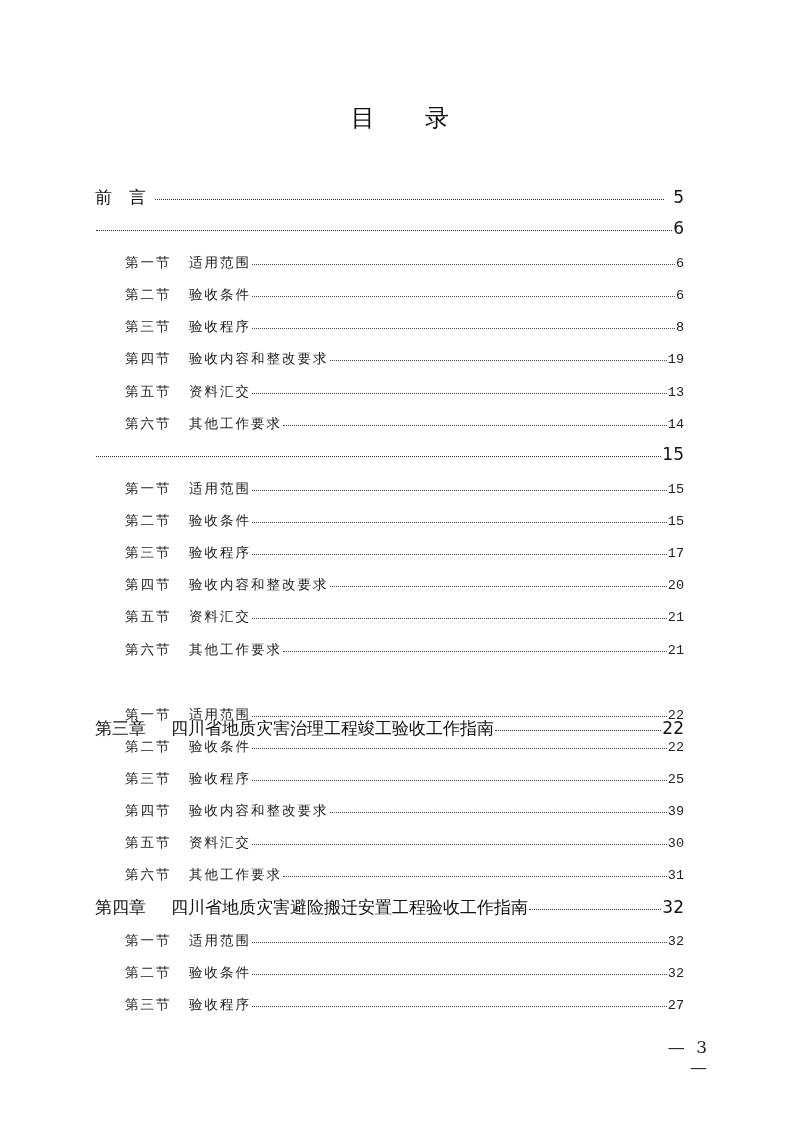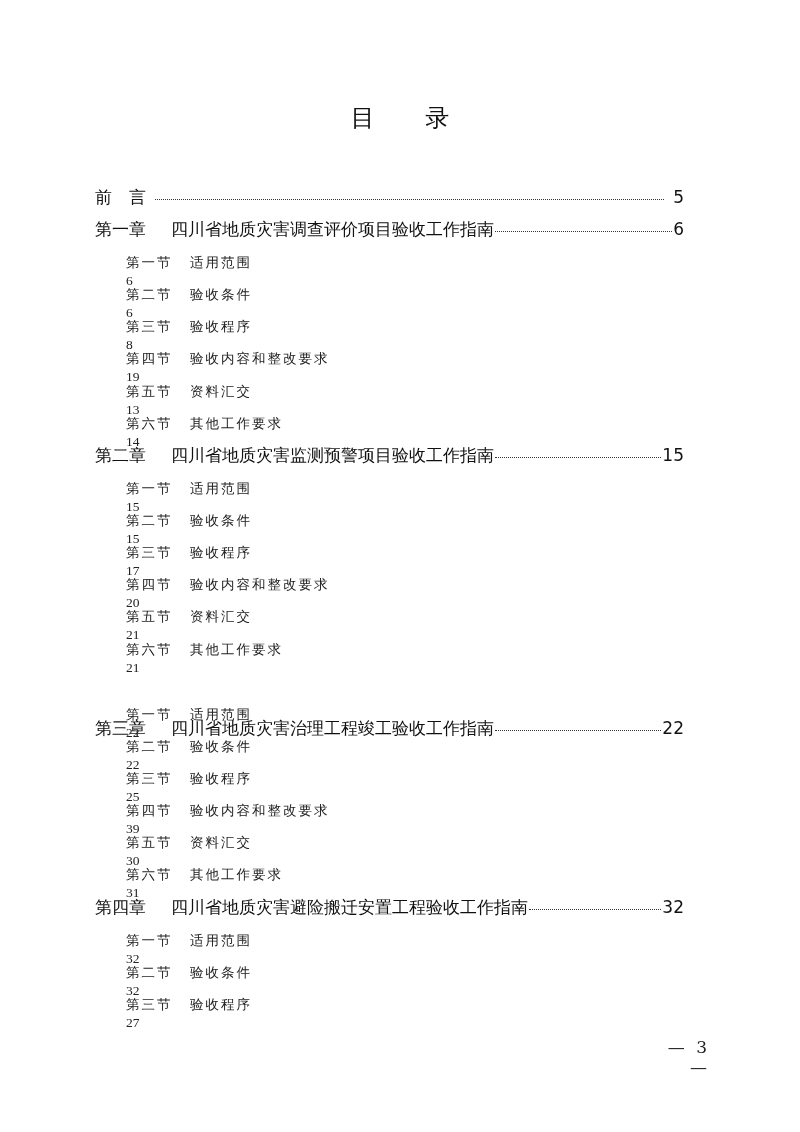--- a/index.html
+++ b/index.html
@@ -1,41 +1,40 @@
 <!DOCTYPE html>
 <html><head>
 <meta charset="utf-8">
 <style>
   html, body { margin: 0; padding: 0; background: #ffffff; }
   body { width: 800px; height: 1132px; position: relative; overflow: hidden; color: #111; }
   .title {
     position: absolute; left: 0; top: 102px; width: 800px; text-align: center;
-    font-family: Liberation Sans, sans-serif; font-size: 24px; letter-spacing: 22px;
+    font-family: Liberation Serif, serif; font-size: 24px; letter-spacing: 22px;
     text-indent: 22px; color: #111;
   }
   .toc { position: absolute; left: 0; top: 0; width: 800px; }
   .row {
     position: absolute; display: flex; align-items: baseline; white-space: nowrap;
   }
   .row .label { flex: 0 0 auto; }
   .row .leader {
     flex: 1 1 auto; overflow: hidden; margin: 0 1px;
     border-bottom: 1.5px dotted #333; transform: translateY(-3px); height: 0;
   }
   .row .page { flex: 0 0 auto; }
   .chapter {
     left: 95px; width: 589px; height: 26px;
     font-family: "DejaVu Sans", sans-serif; font-size: 17px; color: #111;
   }
   .chapter .prefix { display: inline-block; width: 76px; }
   .section {
     left: 125px; width: 559px; height: 20px;
-    font-family: Liberation Serif, serif; font-size: 13.5px; color: #222;
+    font-family: Liberation Mono, monospace; font-size: 13.5px; color: #222;
     letter-spacing: 2px;
-    flex-direction: column;
   }
   .section .leader { border-bottom: 1.2px dotted #444; transform: translateY(-2px); letter-spacing: 0; }
   .section .page { letter-spacing: 0; }
   .section .prefix { display: inline-block; width: 64px; }
   .footer {
     position: absolute; left: 640px; top: 1037px; width: 70px; text-align: right;
     font-family: "DejaVu Serif", serif; font-size: 17px; color: #222; letter-spacing: 3px;
   }
 </style>
 </head>
@@ -45,21 +44,20 @@
 
 <div class="toc">
 
   <div class="row chapter" style="top:186px;gap:8px;">
     <span class="label">前　言</span>
     <span class="leader"></span>
     <span class="page">5</span>
   </div>
 
   <div class="row chapter" style="top:218px;">
-    <span class="label"><span class="prefix">第一章</span><span>四川省地质灾害调查评价项目验收工作指南</span></span>
     <span class="leader"></span>
     <span class="page">6</span>
   </div>
   <div class="row section" style="top:254px;">
     <span class="label"><span class="prefix">第一节</span><span>适用范围</span></span>
     <span class="leader"></span>
     <span class="page">6</span>
   </div>
   <div class="row section" style="top:286px;">
     <span class="label"><span class="prefix">第二节</span><span>验收条件</span></span>
@@ -81,21 +79,20 @@
     <span class="leader"></span>
     <span class="page">13</span>
   </div>
   <div class="row section" style="top:415px;">
     <span class="label"><span class="prefix">第六节</span><span>其他工作要求</span></span>
     <span class="leader"></span>
     <span class="page">14</span>
   </div>
 
   <div class="row chapter" style="top:444px;">
-    <span class="label"><span class="prefix">第二章</span><span>四川省地质灾害监测预警项目验收工作指南</span></span>
     <span class="leader"></span>
     <span class="page">15</span>
   </div>
   <div class="row section" style="top:480px;">
     <span class="label"><span class="prefix">第一节</span><span>适用范围</span></span>
     <span class="leader"></span>
     <span class="page">15</span>
   </div>
   <div class="row section" style="top:512px;">
     <span class="label"><span class="prefix">第二节</span><span>验收条件</span></span>

